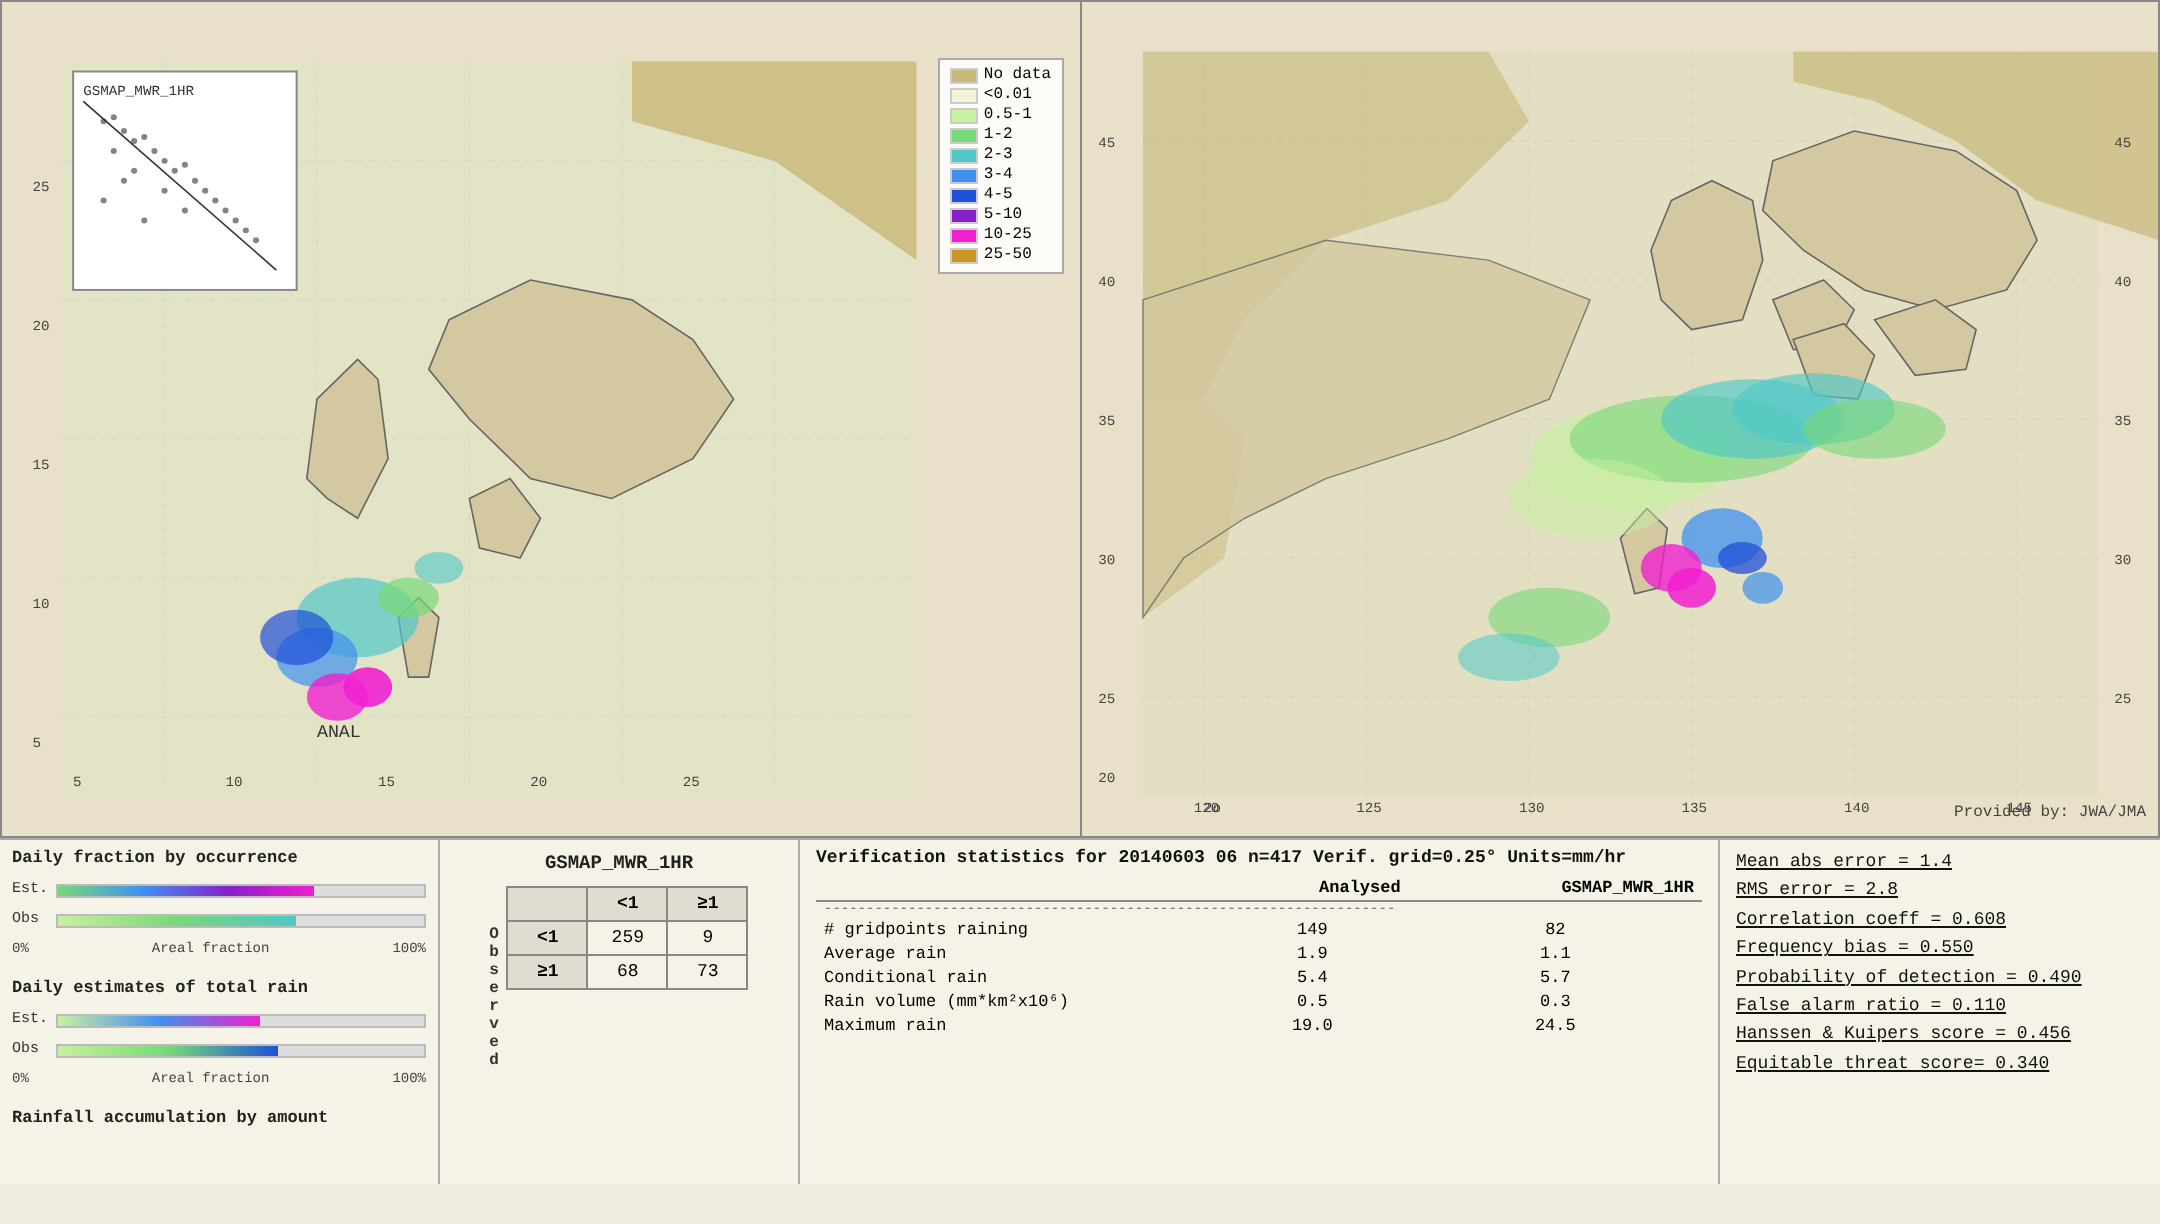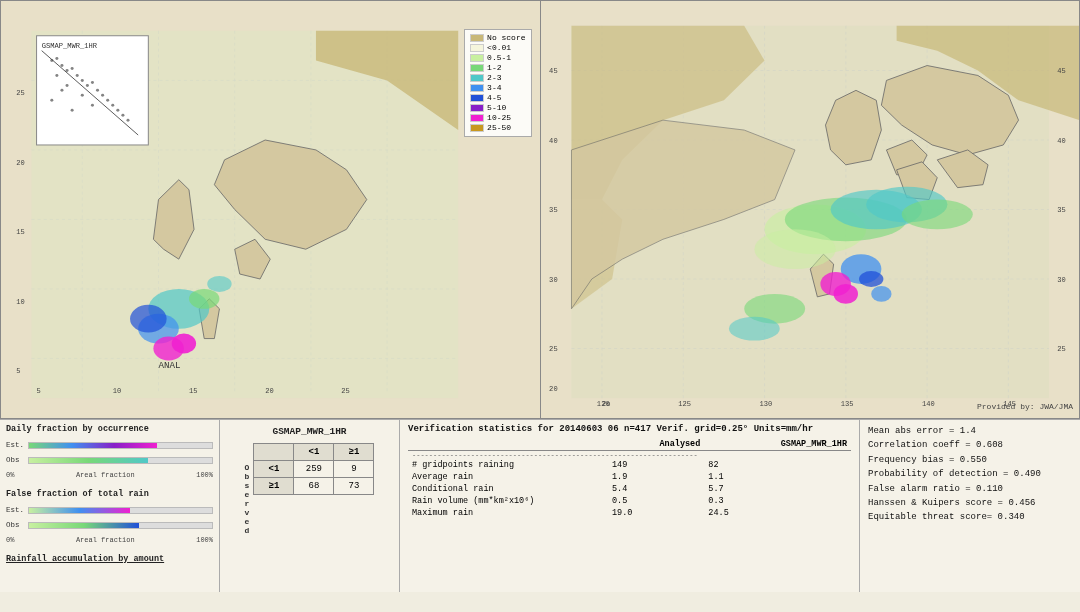--- a/index.html
+++ b/index.html
@@ -226,38 +226,39 @@
 
     .stats-table th {
       border-bottom: 1px solid #888;
       padding: 1px 4px;
       text-align: right;
       font-weight: bold;
     }
 
     .stats-table td {
       padding: 1px 4px;
-      text-align: left;
+      text-align: center;
     }
 
     .stats-table td:first-child {
       text-align: left;
     }
 
     
     .metrics-panel {
       width: 220px;
       padding: 4px 8px;
       font-size: 9px;
       line-height: 1.6;
       color: #111;
     }
 
     .metric-line {
       white-space: nowrap;
+      text-decoration: underline;
     }
   </style>
 </head>
 <body>
 
 <div class="main-container">
 
   <div class="maps-row">
 
     <div class="map-panel">
@@ -342,21 +343,21 @@
         <text x="15" y="235" font-size="7" fill="#444">15</text>
         <text x="15" y="165" font-size="7" fill="#444">20</text>
         <text x="15" y="95" font-size="7" fill="#444">25</text>
 
         <text x="155" y="370" font-size="9" fill="#333">ANAL</text>
       </svg>
 
       <div class="legend">
         <div class="legend-item">
           <div class="legend-color" style="background:#c8b878;"></div>
-          <span>No score</span>
+          <span>No data</span>
         </div>
         <div class="legend-item">
           <div class="legend-color" style="background:#f5f5dc;"></div>
           <span>&lt;0.01</span>
         </div>
         <div class="legend-item">
           <div class="legend-color" style="background:#c8f0a0;"></div>
           <span>0.5-1</span>
         </div>
         <div class="legend-item">
@@ -489,40 +490,40 @@
         <div class="bar-track">
           <div class="bar-fill" style="width:65%;background:linear-gradient(to right,#c8f0a0,#78d878,#50c8c8);"></div>
         </div>
       </div>
       <div class="chart-axis-label">
         <span>0%</span>
         <span>Areal fraction</span>
         <span>100%</span>
       </div>
 
-      <div class="chart-section-title" style="margin-top:6px;">False fraction of total rain</div>
+      <div class="chart-section-title" style="margin-top:6px;">Daily estimates of total rain</div>
       <div class="bar-row">
         <div class="bar-label">Est.</div>
         <div class="bar-track">
           <div class="bar-fill" style="width:55%;background:linear-gradient(to right,#c8f0a0,#4090f0,#f020d0);"></div>
         </div>
       </div>
       <div class="bar-row">
         <div class="bar-label">Obs</div>
         <div class="bar-track">
           <div class="bar-fill" style="width:60%;background:linear-gradient(to right,#c8f0a0,#78d878,#2050d8);"></div>
         </div>
       </div>
       <div class="chart-axis-label">
         <span>0%</span>
         <span>Areal fraction</span>
         <span>100%</span>
       </div>
 
-      <div class="chart-section-title" style="margin-top:6px;text-decoration:underline;">Rainfall accumulation by amount</div>
+      <div class="chart-section-title" style="margin-top:6px;">Rainfall accumulation by amount</div>
     </div>
 
     <div class="contingency-panel">
       <div class="cont-title">GSMAP_MWR_1HR</div>
       <div style="display:flex; flex-direction:row; align-items:flex-start;">
         <div style="font-size:8px; color:#333; margin-right:4px; margin-top:20px;">
           <div style="text-align:center; font-weight:bold; margin-bottom:4px;">O<br>b<br>s<br>e<br>r<br>v<br>e<br>d</div>
         </div>
         <div>
           <table class="cont-table">
@@ -586,20 +587,21 @@
             <td>Maximum rain</td>
             <td>19.0</td>
             <td>24.5</td>
           </tr>
         </tbody>
       </table>
     </div>
 
     <div class="metrics-panel">
       <div class="metric-line">Mean abs error = 1.4</div>
+      <div class="metric-line">RMS error = 2.8</div>
       <div class="metric-line">Correlation coeff = 0.608</div>
       <div class="metric-line">Frequency bias = 0.550</div>
       <div class="metric-line">Probability of detection = 0.490</div>
       <div class="metric-line">False alarm ratio = 0.110</div>
       <div class="metric-line">Hanssen &amp; Kuipers score = 0.456</div>
       <div class="metric-line">Equitable threat score= 0.340</div>
     </div>
 
   </div>
 </div>

